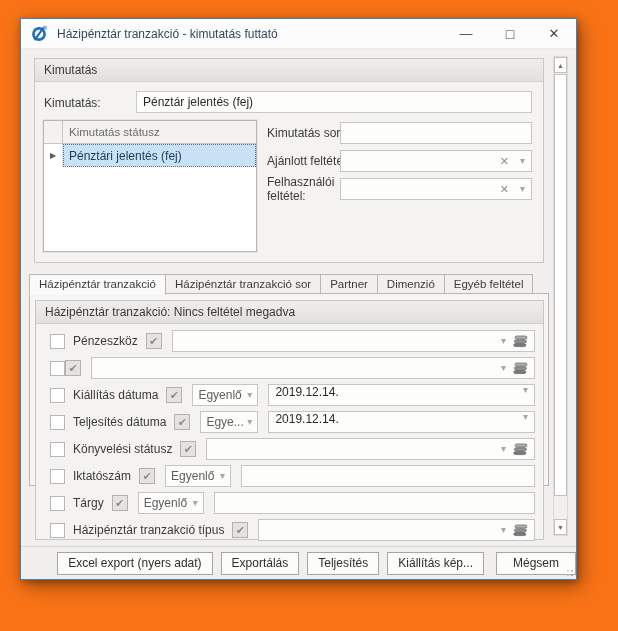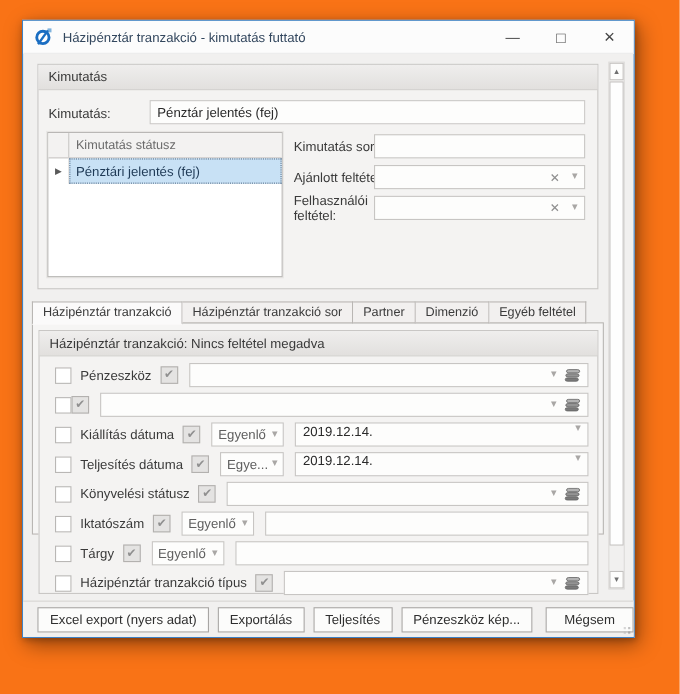--- a/index.html
+++ b/index.html
@@ -321,19 +321,19 @@
     <div class="vscroll">
       <div class="sbtn up">▲</div>
       <div class="sthumb"></div>
       <div class="sbtn down">▼</div>
     </div>
 
     <div class="footer">
       <div class="fbtn">Excel export (nyers adat)</div>
       <div class="fbtn">Exportálás</div>
       <div class="fbtn">Teljesítés</div>
-      <div class="fbtn">Pénzeszköz kép...</div>
+      <div class="fbtn">Kiállítás kép...</div>
       <div class="fbtn cancel">Mégsem</div>
       <div class="grip"></div>
     </div>
 
   </div>
 </div>
 
 </body></html>

